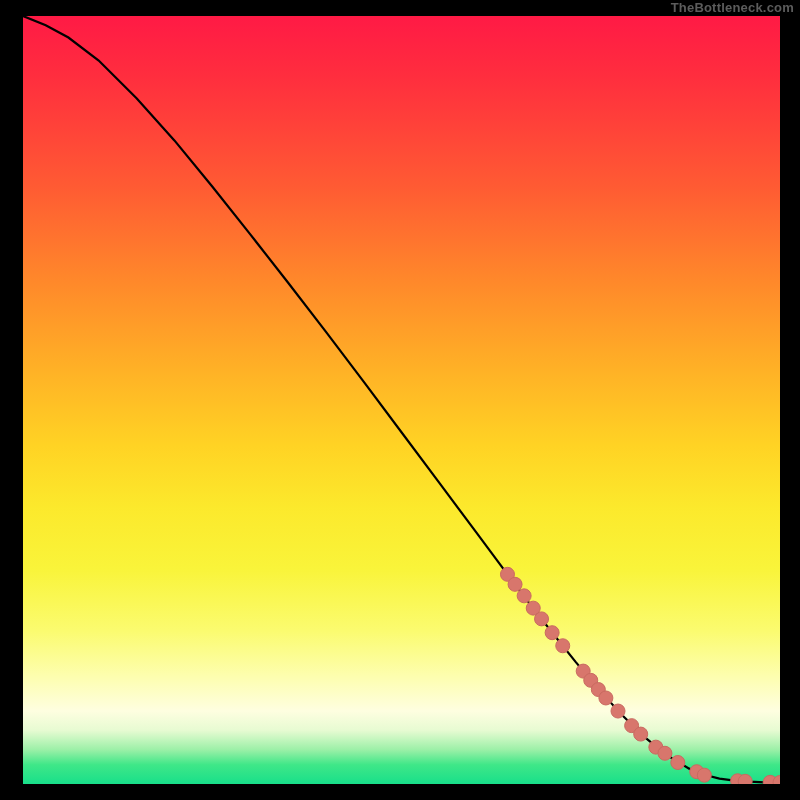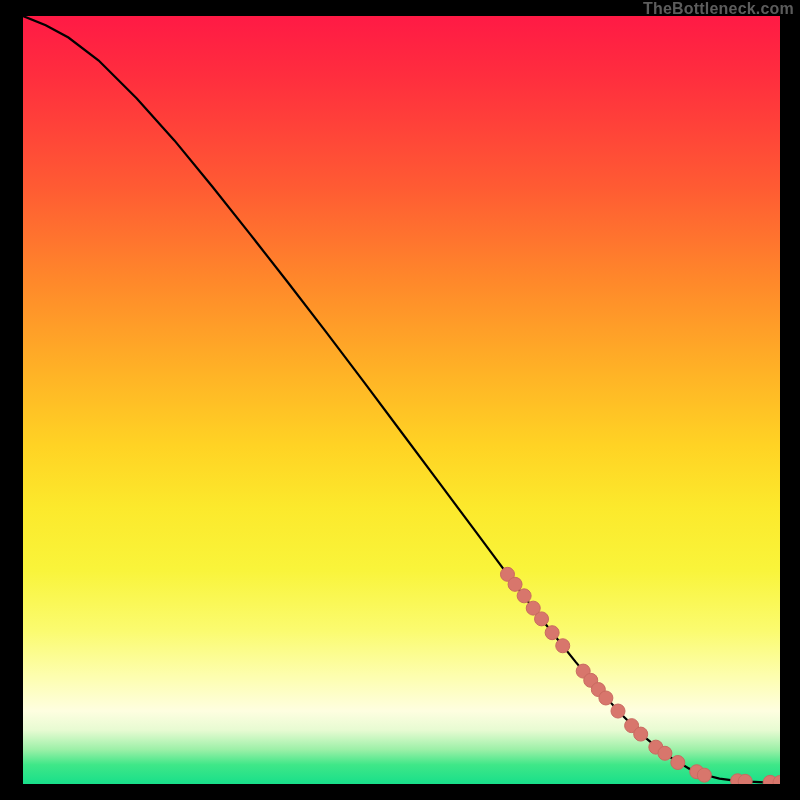--- a/index.html
+++ b/index.html
@@ -49,21 +49,21 @@
     position: absolute;
     inset: 0;
     width: 100%;
     height: 100%;
   }
   .watermark {
     position: absolute;
     top: 0;
     right: 6px;
     color: #5c5c5c;
-    font-size: 16px;
+    font-size: 13px;
     font-weight: 600;
     letter-spacing: 0.2px;
     user-select: none;
   }
 </style>
 </head>
 <body>
 
 <div class="stage">
   <div class="plot">

